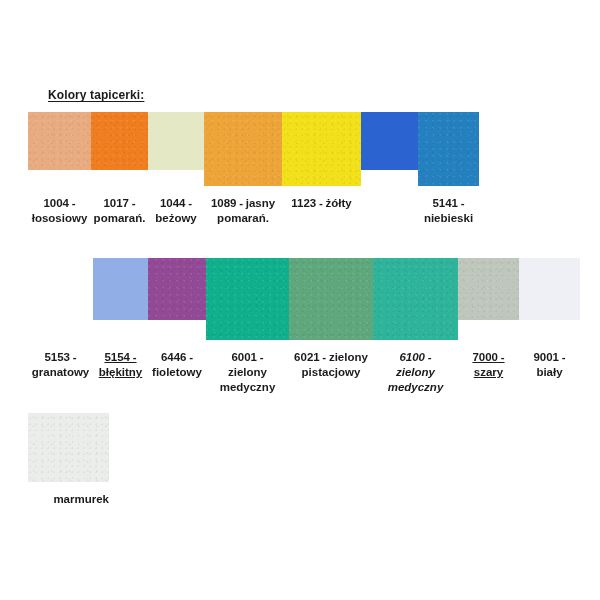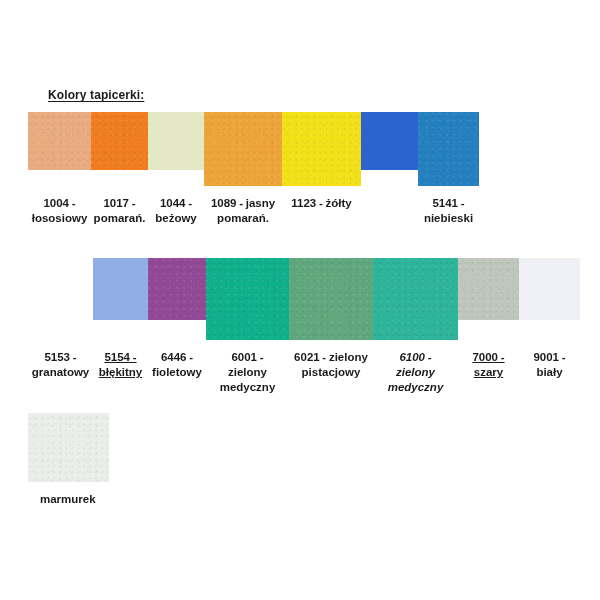--- a/index.html
+++ b/index.html
@@ -82,21 +82,21 @@
     margin-top: 10px;
     font-size: 11.5px;
     font-weight: bold;
     line-height: 15px;
     text-align: center;
     color: #1b1b1b;
     word-spacing: -0.5px;
   }
   .caption .ln { display: block; white-space: nowrap; }
 
-  .row-3 .caption { text-align: left; margin-left: 12px; }
+  .row-3 .caption { text-align: right; }
 </style>
 </head>
 <body style="background: rgb(255, 255, 255); color: rgb(27, 27, 27);">
 
 <div class="page">
 
   <div class="heading">Kolory tapicerki:</div>
 
   <div class="row row-1">
       <div class="cell" style="width: 63px;">

